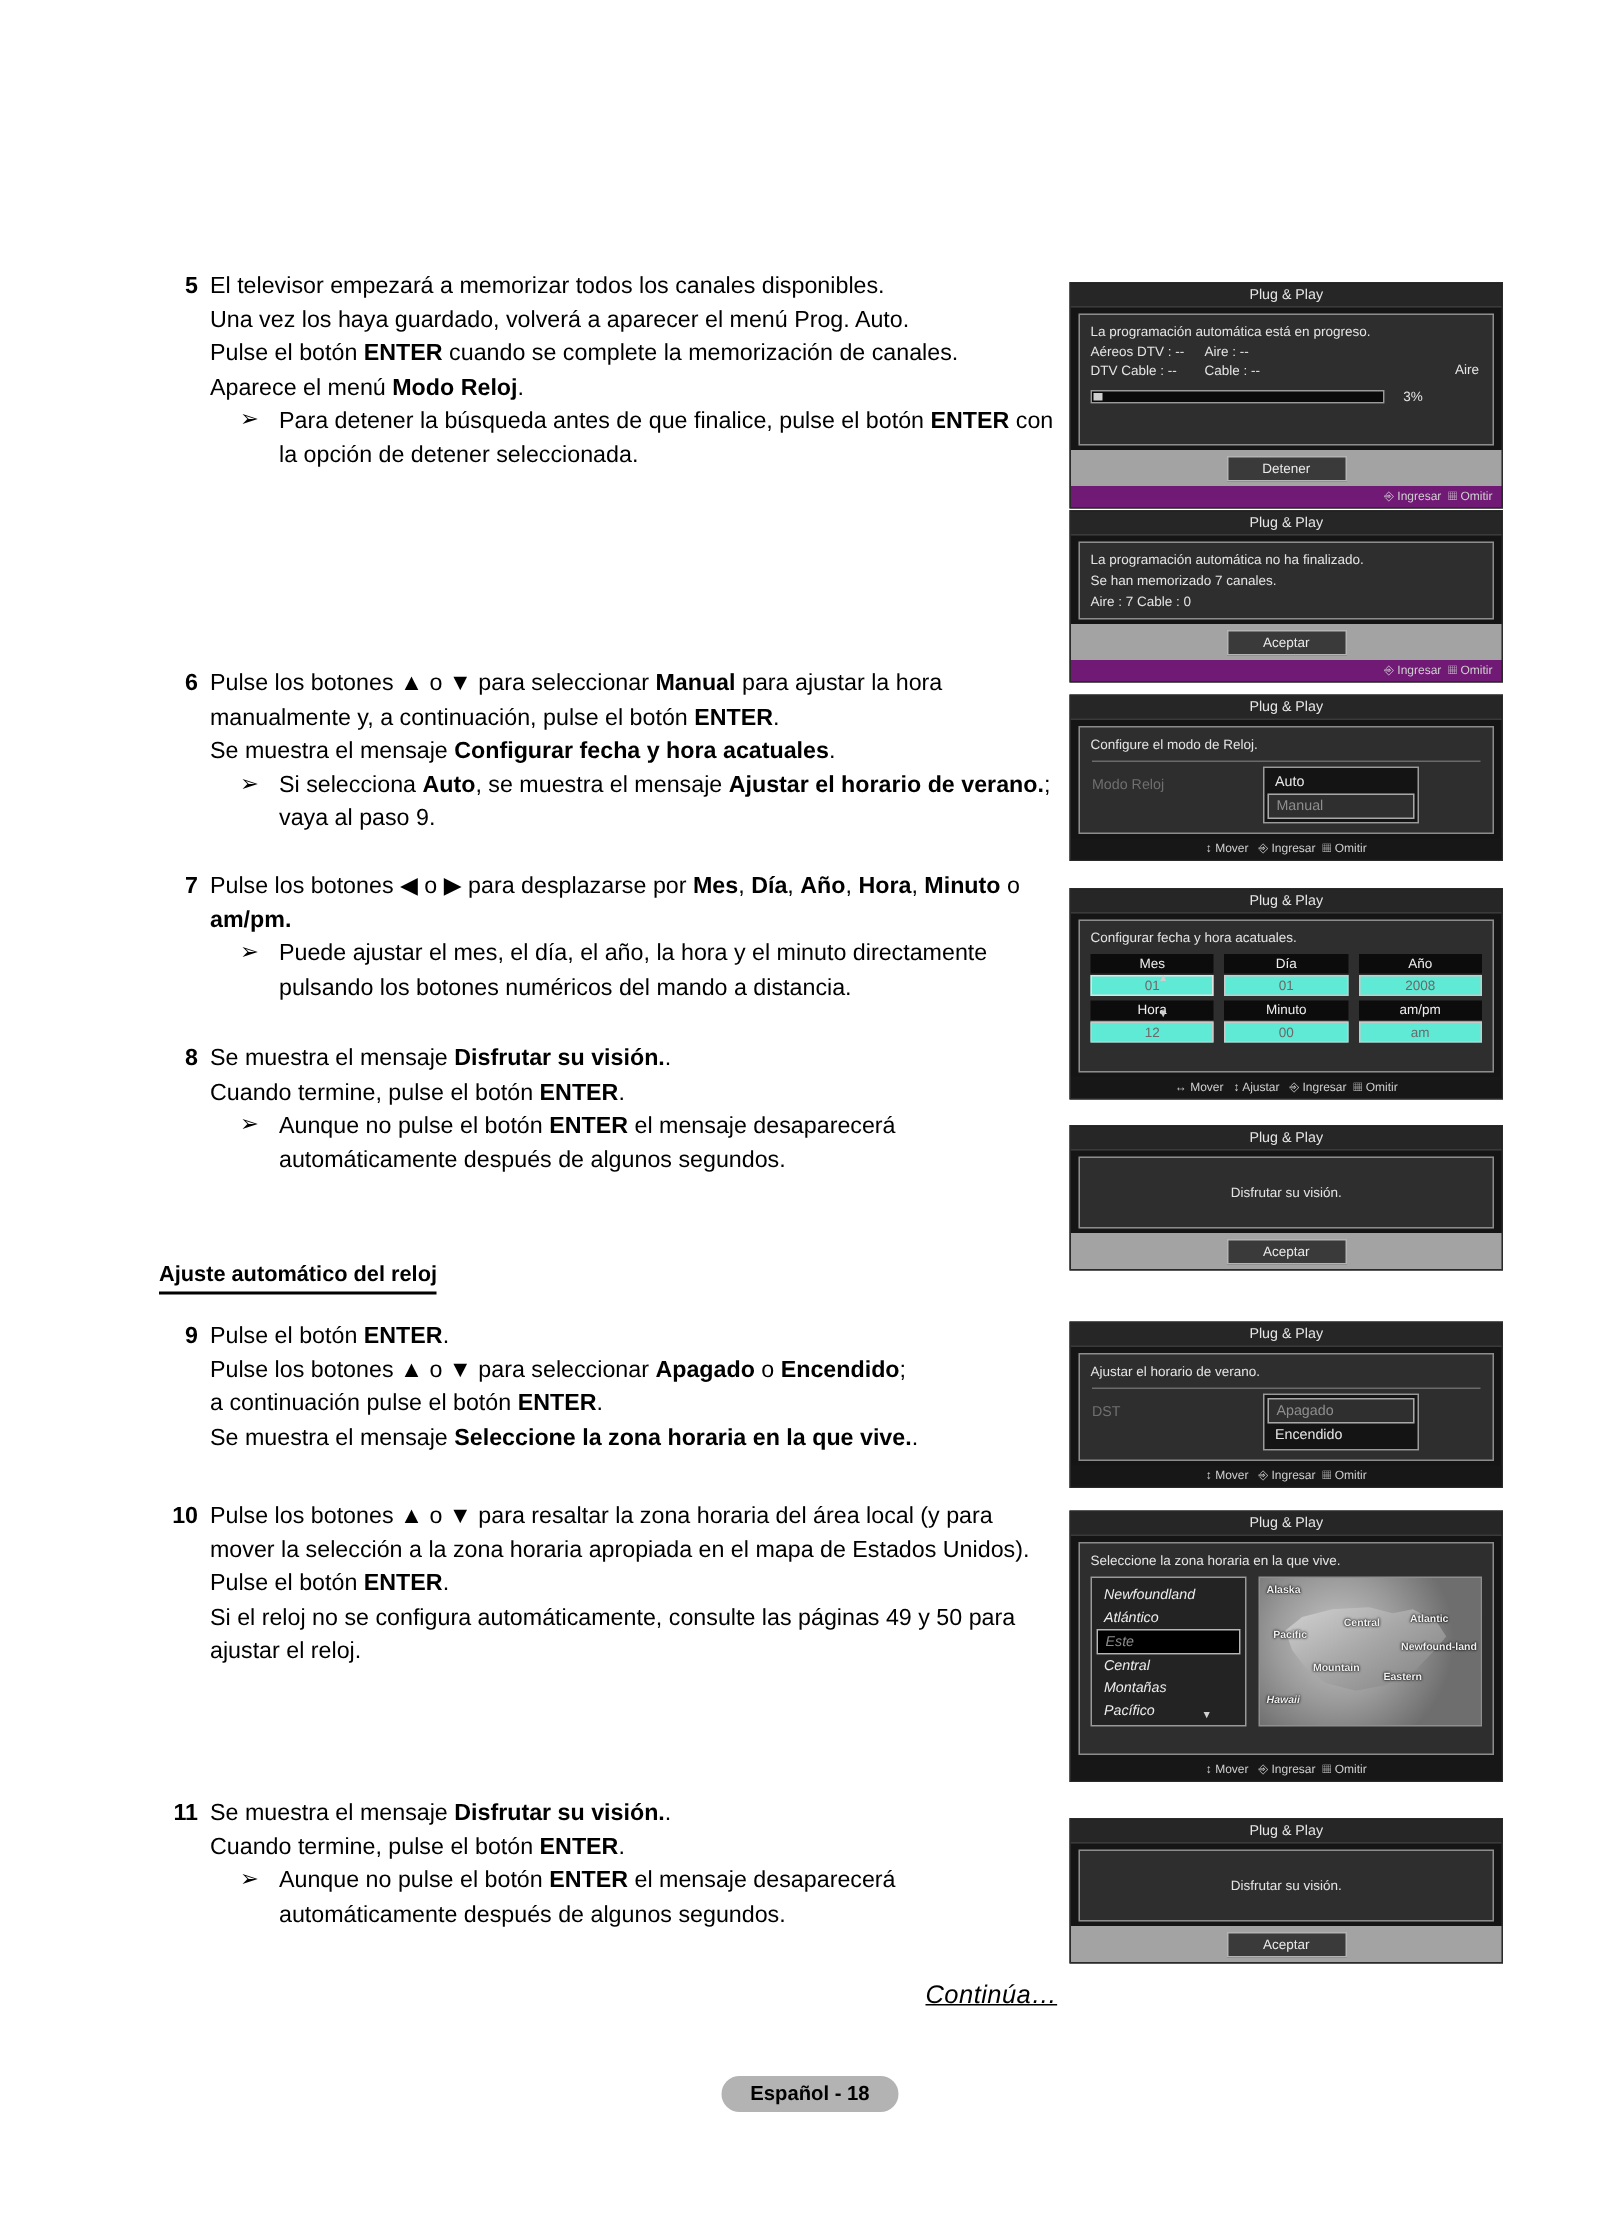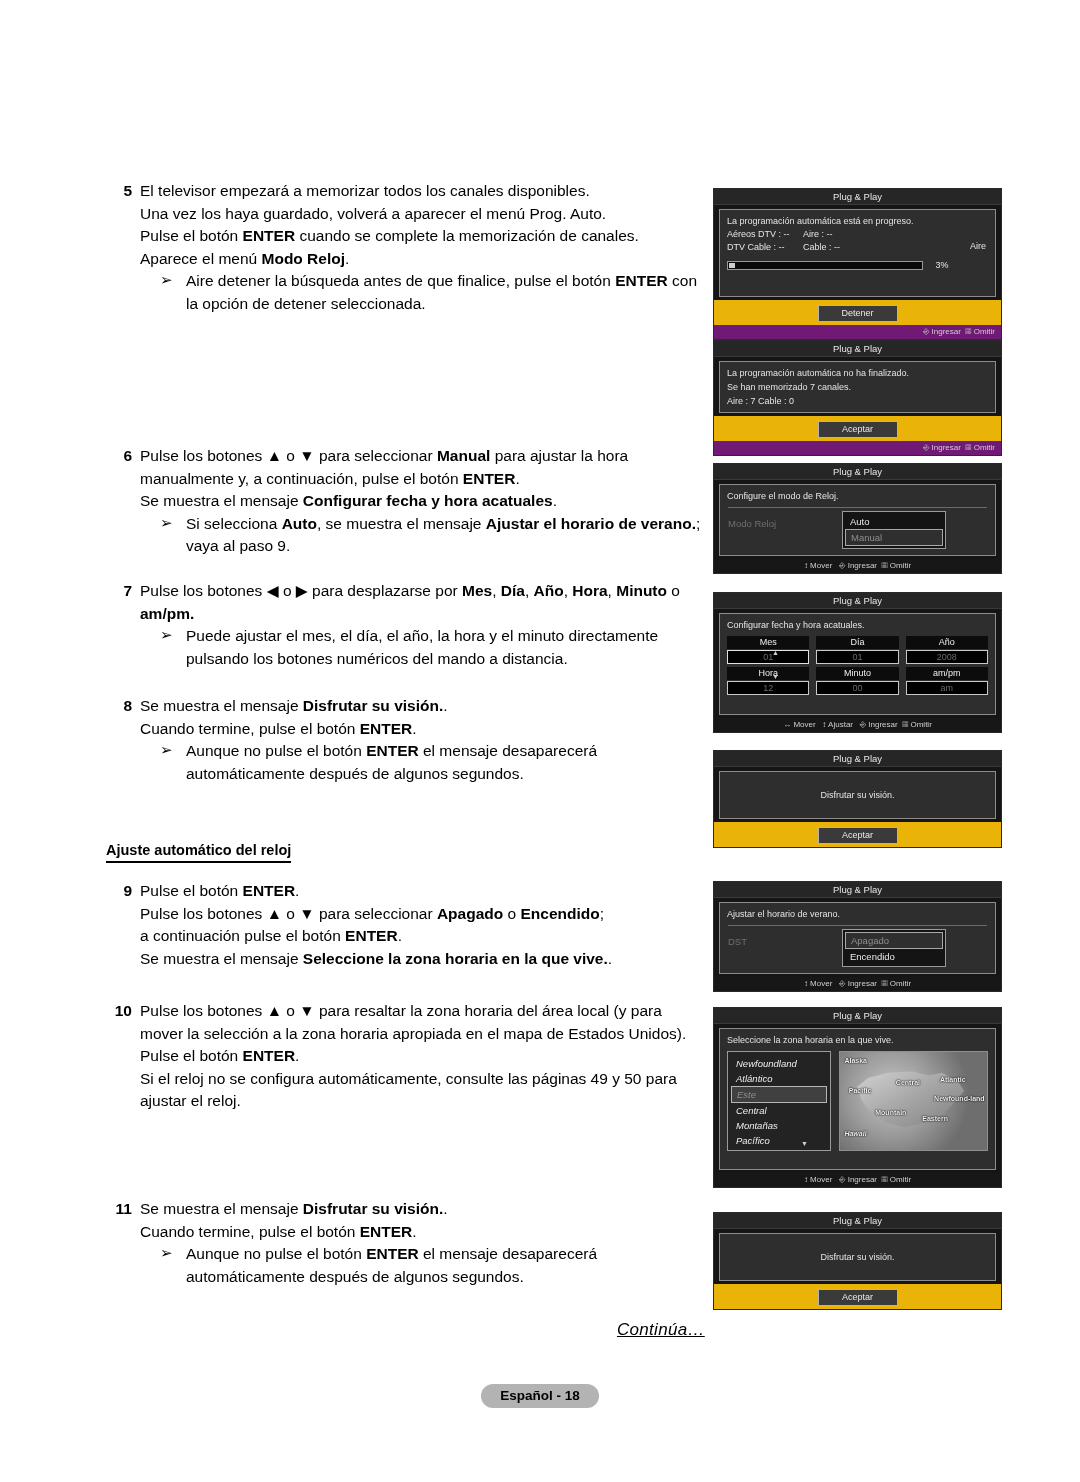--- a/index.html
+++ b/index.html
@@ -126,21 +126,21 @@
   .shot .footc{
     text-align:center;
     font-size:8px;
     line-height:14px;
     color:#cfcfcf;
     background:#171717;
   }
   .shot .btnrow{
     text-align:center;
     padding:2px 0 3px 0;
-    background:#eab308;
+    background:#a3a3a3;
   }
   .osdbtn{
     display:inline-block;
     min-width:58px;
     padding:1px 10px;
     font-size:9px;
     line-height:13px;
     color:#e9e9e9;
     background:#3a3a3a;
     border:1px solid #b4b4b4;
@@ -215,21 +215,21 @@
     padding:4px 7px 6px 7px;
   }
   .dtrow{display:flex;gap:7px;margin-bottom:3px;}
   .dtcell{flex:1;}
   .dthead{
     background:#0c0c0c;
     text-align:center;
     font-size:9px;line-height:13px;color:#efefef;
   }
   .dtval{
-    background:#000000;
+    background:#5eead4;
     border:1px solid #c9c9c9;
     text-align:center;
     font-size:9px;line-height:12px;color:#6a6a6a;
     margin-top:1px;
     box-sizing:border-box;
   }
   .dtcell.active .dtval{border-color:#e2e2e2;}
   .caret{
     position:absolute;font-size:7px;color:#cfcfcf;line-height:5px;
   }
@@ -241,21 +241,21 @@
     border:1px solid #9a9a9a;
     background:#232323;
     padding:4px 3px 2px 3px;
     box-sizing:border-box;
     position:relative;
   }
   .tzitem{
     font-size:9.5px;line-height:15px;padding:0 5px;color:#ededed;font-style:italic;
   }
   .tzitem.sel{
-    border:1px solid #b6b6b6;background:#404040;color:#8d8d8d;
+    border:1px solid #b6b6b6;background:#000000;color:#8d8d8d;
   }
   .tzcaret{position:absolute;right:22px;bottom:3px;font-size:7px;color:#d2d2d2;}
   .tzmap{
     flex:1;
     border:1px solid #8f8f8f;
     background:
       radial-gradient(circle at 35% 42%, #c6c6c6 0%, #9a9a9a 38%, #6e6e6e 70%),
       linear-gradient(160deg,#8d8d8d,#5a5a5a);
     position:relative;
     overflow:hidden;
@@ -284,21 +284,21 @@
   <div class="steps" id="steps" style="position: absolute; height: 1120px;">
       <div class="step" style="position: absolute; left: 0px; top: 0px; width: 600px;">
         <div class="num">5</div>
         <div class="body">
           <div class="line"><span>El televisor empezará a memorizar todos los canales disponibles.</span></div>
           <div class="line"><span>Una vez los haya guardado, volverá a aparecer el menú Prog. Auto.</span></div>
           <div class="line"><span>Pulse el botón </span><b>ENTER</b><span> cuando se complete la memorización de canales.</span></div>
           <div class="line"><span>Aparece el menú </span><b>Modo Reloj</b><span>.</span></div>
           <div class="bullet">
             <span class="arrow">➢</span>
-            <span class="btxt"><span>Aire detener la búsqueda antes de que finalice, pulse el botón </span><b>ENTER</b><span> con la opción de detener seleccionada.</span></span>
+            <span class="btxt"><span>Para detener la búsqueda antes de que finalice, pulse el botón </span><b>ENTER</b><span> con la opción de detener seleccionada.</span></span>
           </div>
         </div>
       </div>
       <div class="step" style="position: absolute; left: 0px; top: 265px; width: 600px;">
         <div class="num">6</div>
         <div class="body">
           <div class="line"><span>Pulse los botones ▲ o ▼ para seleccionar </span><b>Manual</b><span> para ajustar la hora</span></div>
           <div class="line"><span>manualmente y, a continuación, pulse el botón </span><b>ENTER</b><span>.</span></div>
           <div class="line"><span>Se muestra el mensaje </span><b>Configurar fecha y hora acatuales</b><span>.</span></div>
           <div class="bullet">

